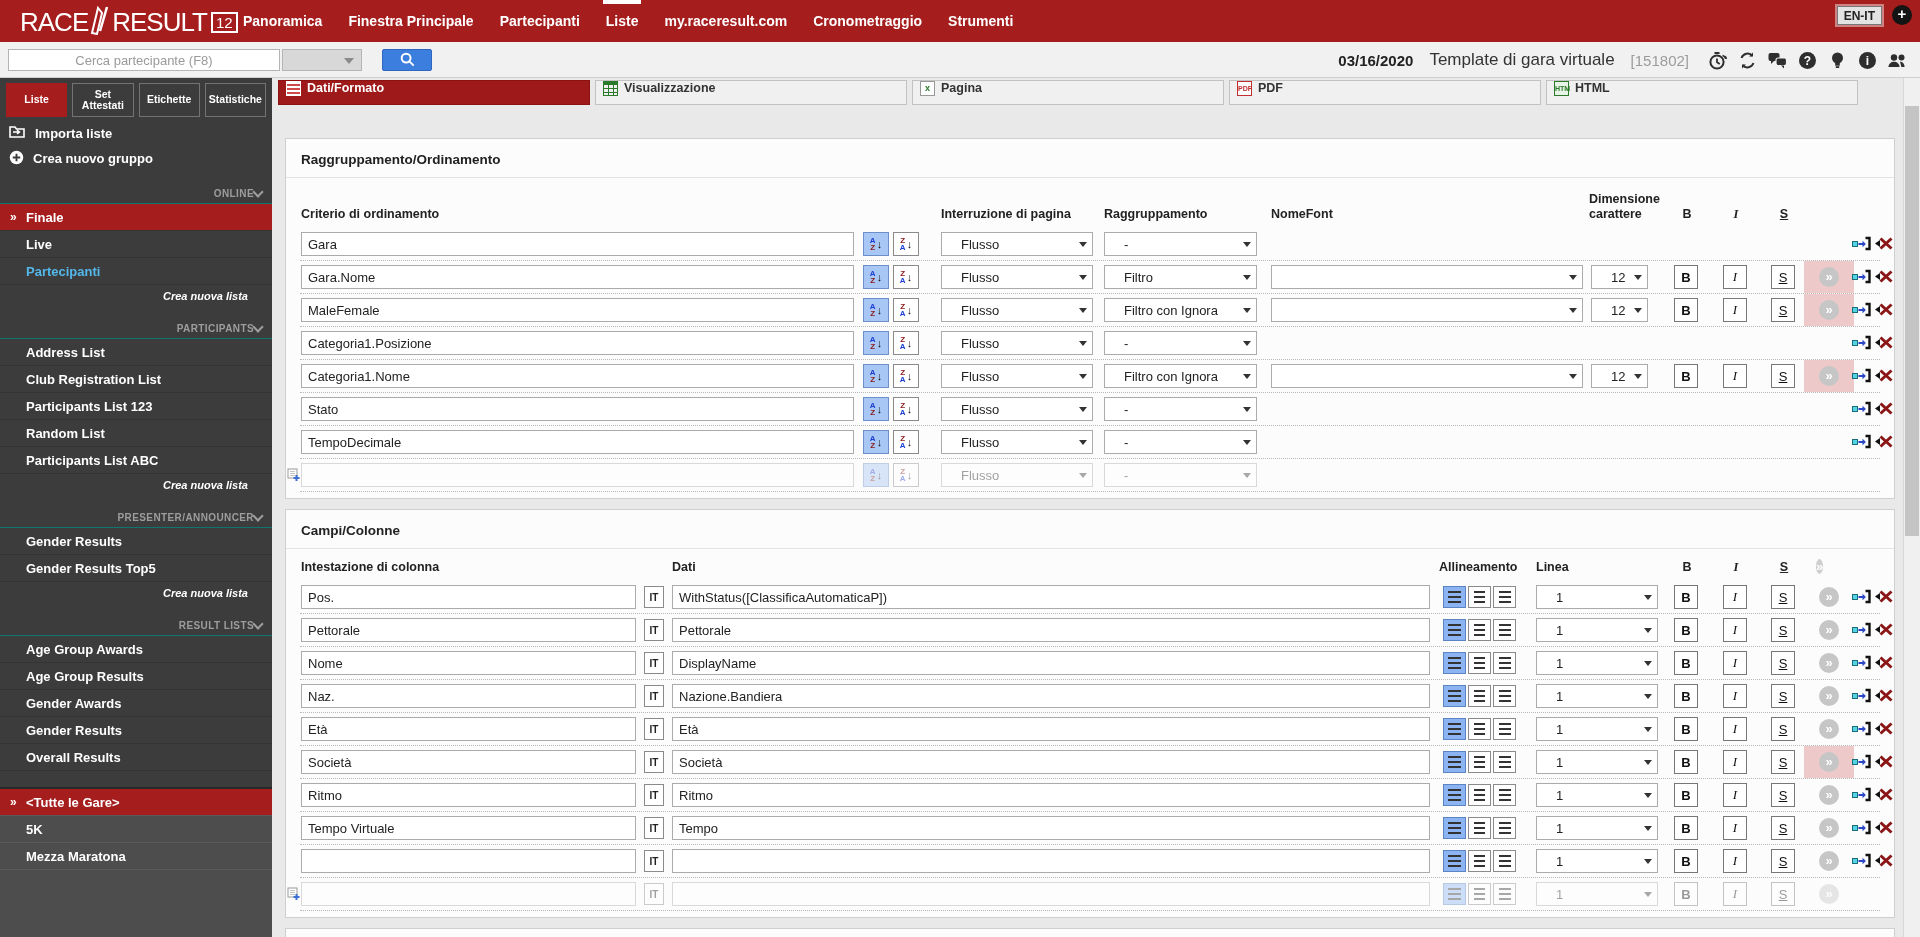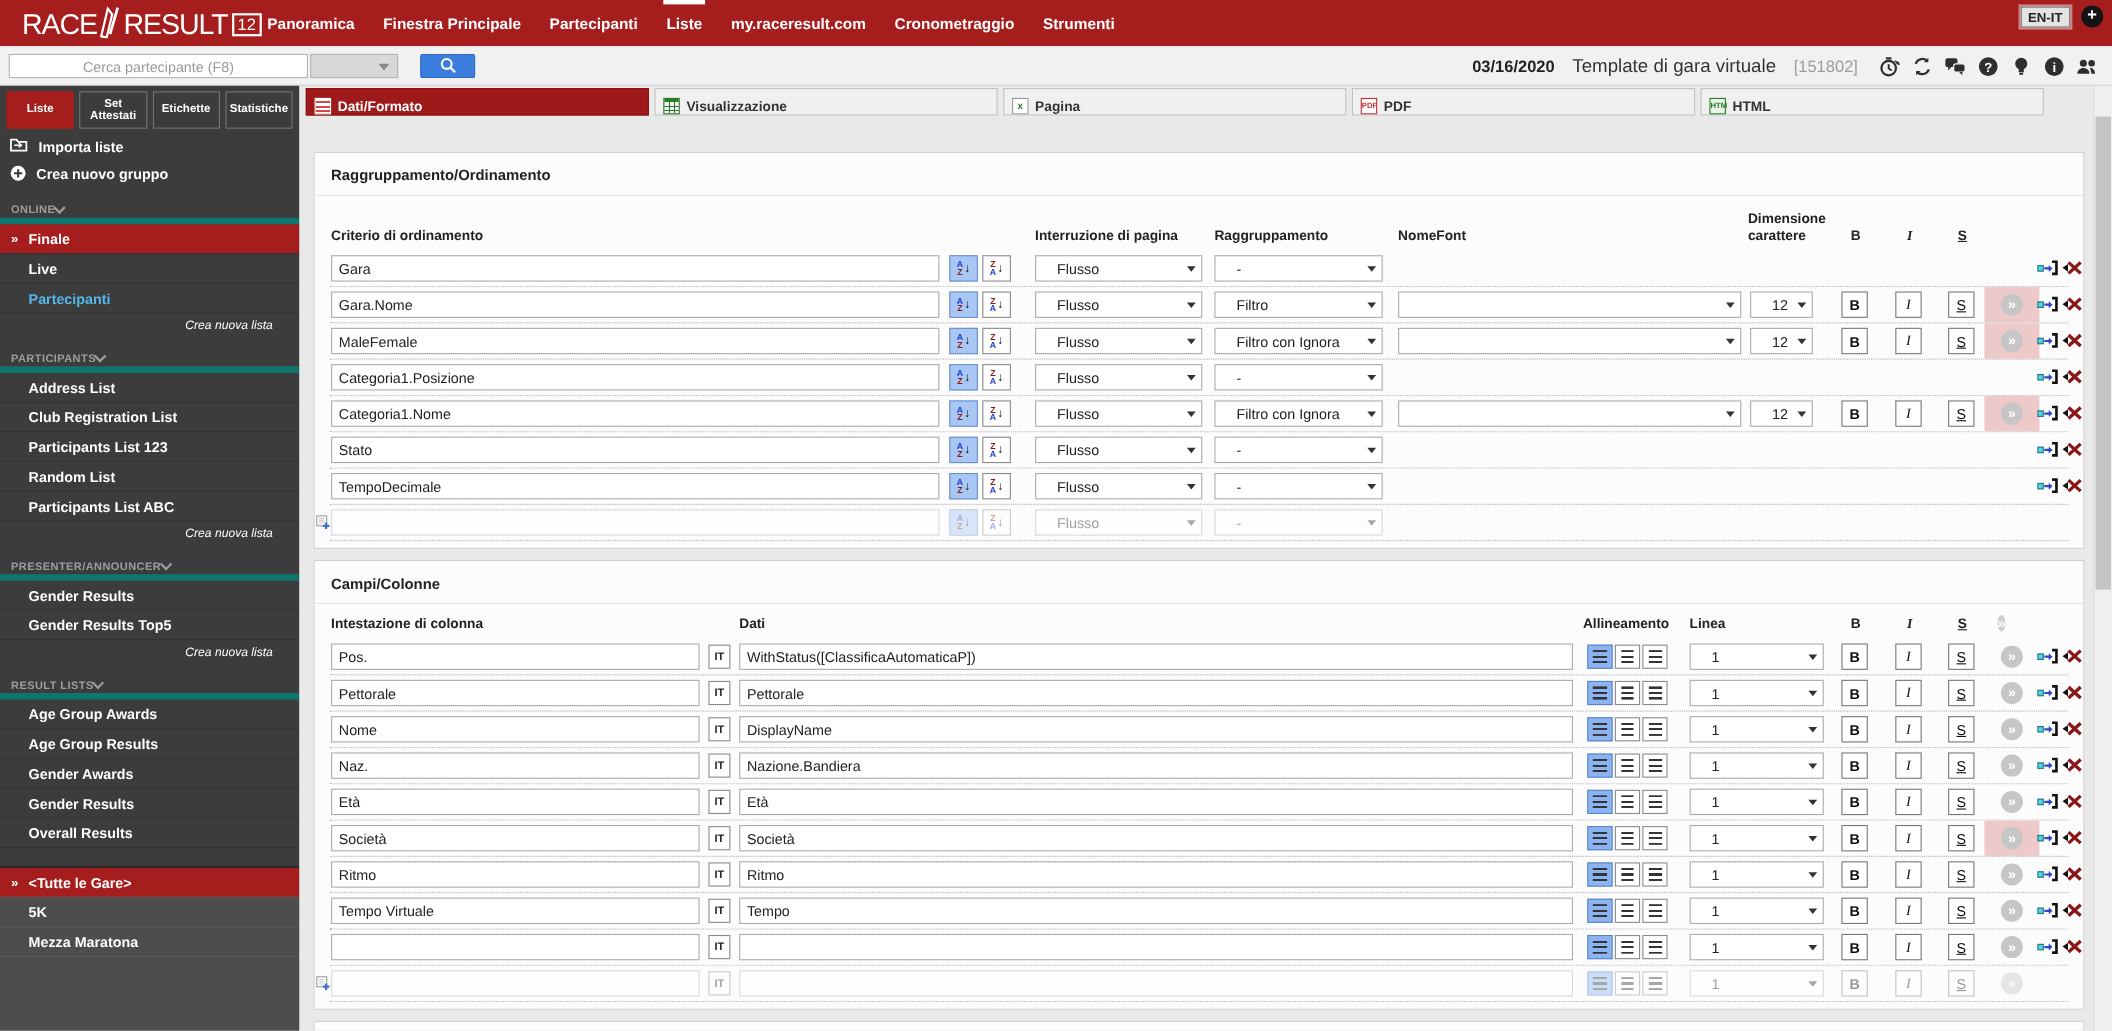--- a/index.html
+++ b/index.html
@@ -34,34 +34,34 @@
   .tbicons{display:flex;gap:9px;margin-left:2px;align-items:center}
   .tbi{width:21px;height:21px;display:flex;align-items:center;justify-content:center;cursor:pointer}
 
   
   .sidebar{position:absolute;left:0;top:78px;width:272px;bottom:0;background:#3c3c3c;color:#fff;overflow:hidden}
   .stabs{display:flex;gap:5px;padding:5px 6px 4px 6px}
   .stab{flex:1 1 0;height:34px;border:1px solid #737373;background:#3c3c3c;color:#fff;font-size:10.5px;font-weight:bold;display:flex;align-items:center;justify-content:center;text-align:center;line-height:1.05;cursor:pointer;padding:0 2px}
   .stab.active{background:#a61d1d;border-color:#a61d1d}
   .saction{display:flex;align-items:center;gap:9px;height:25px;padding-left:9px;font-weight:bold;font-size:13px;cursor:pointer}
   .ssec{margin-top:13px}
-  .shead{height:20px;display:flex;align-items:center;justify-content:flex-start;padding:0 10px;color:#9d9d9d;font-size:10px;font-weight:bold;letter-spacing:.4px;border-bottom:6px solid #0f766e}
+  .shead{height:20px;display:flex;align-items:center;justify-content:flex-end;padding:0 10px;color:#9d9d9d;font-size:10px;font-weight:bold;letter-spacing:.4px;border-bottom:1px solid #0f766e}
   .chev{width:8px;height:8px;border-right:2px solid #9d9d9d;border-bottom:2px solid #9d9d9d;transform:rotate(45deg);margin-top:-4px}
   .sitem{position:relative;height:27px;display:flex;align-items:center;padding-left:26px;font-size:13px;font-weight:bold;border-bottom:1px solid #343434;cursor:pointer;white-space:nowrap}
   .sitem .mark{display:none;position:absolute;left:10px;font-size:12px;top:6px}
   .sitem.active{background:#a61d1d}
   .sitem.active .mark{display:block}
   .sitem.link .lab{color:#54b7ea}
-  .sfoot{height:21px;display:flex;align-items:center;justify-content:flex-end;padding-right:24px;font-size:11px;font-style:italic;font-weight:normal;color:#fff;cursor:pointer}
+  .sfoot{height:21px;display:flex;align-items:center;justify-content:flex-end;padding-right:24px;font-size:11px;font-style:italic;font-weight:bold;color:#fff;cursor:pointer}
   .racepanel{position:absolute;left:0;bottom:0;width:272px;height:150px;background:#4d4d4d;border-top:2px solid #282828}
   .racepanel .sitem{border-bottom:1px solid #5a5a5a}
 
   
   .maintabs{position:absolute;left:272px;top:78px;width:1631px;height:28px;display:flex;gap:5px;padding:2px 0 0 6px}
-  .mtab{width:312px;height:25px;border:1px solid #c2c2c2;background:#f0f0f0;display:flex;align-items:flex-end;gap:6px;padding-left:7px;font-size:12.5px;font-weight:bold;color:#333;cursor:pointer}
+  .mtab{width:312px;height:25px;border:1px solid #c2c2c2;background:#f0f0f0;display:flex;align-items:flex-start;gap:6px;padding-left:7px;font-size:12.5px;font-weight:bold;color:#333;cursor:pointer}
   .mtab.active{background:#9e1919;border-color:#8c1212;color:#fff}
   .ticon{width:15px;height:15px;flex:0 0 15px;border:1px solid #999;background:#fff;position:relative;font-size:9px;line-height:13px;text-align:center}
   .ticon.format-icon{border-color:#c0c0c0;background:repeating-linear-gradient(to bottom,#fff 0 2px,#cf4b4b 2px 4px)}
   .mtab.active .ticon.format-icon{border-color:#fff}
   .ticon.table-icon{border-color:#2a7a2a;background:
     linear-gradient(to right,transparent 0 4px,#2a7a2a 4px 5px,transparent 5px 9px,#2a7a2a 9px 10px,transparent 10px),
     linear-gradient(to bottom,#2a7a2a 0 3px,transparent 3px 6px,#2a7a2a 6px 7px,transparent 7px 10px,#2a7a2a 10px 11px,transparent 11px)}
   .ticon.page-icon{color:#2a7a2a;font-weight:bold}
   .ticon.pdf-icon{color:#c03030;font-weight:bold;border-color:#c03030;font-size:7px}
   .ticon.html-icon{color:#2a7a2a;font-weight:bold;border-color:#2a7a2a;font-size:7px;background:#e7f4e7}

